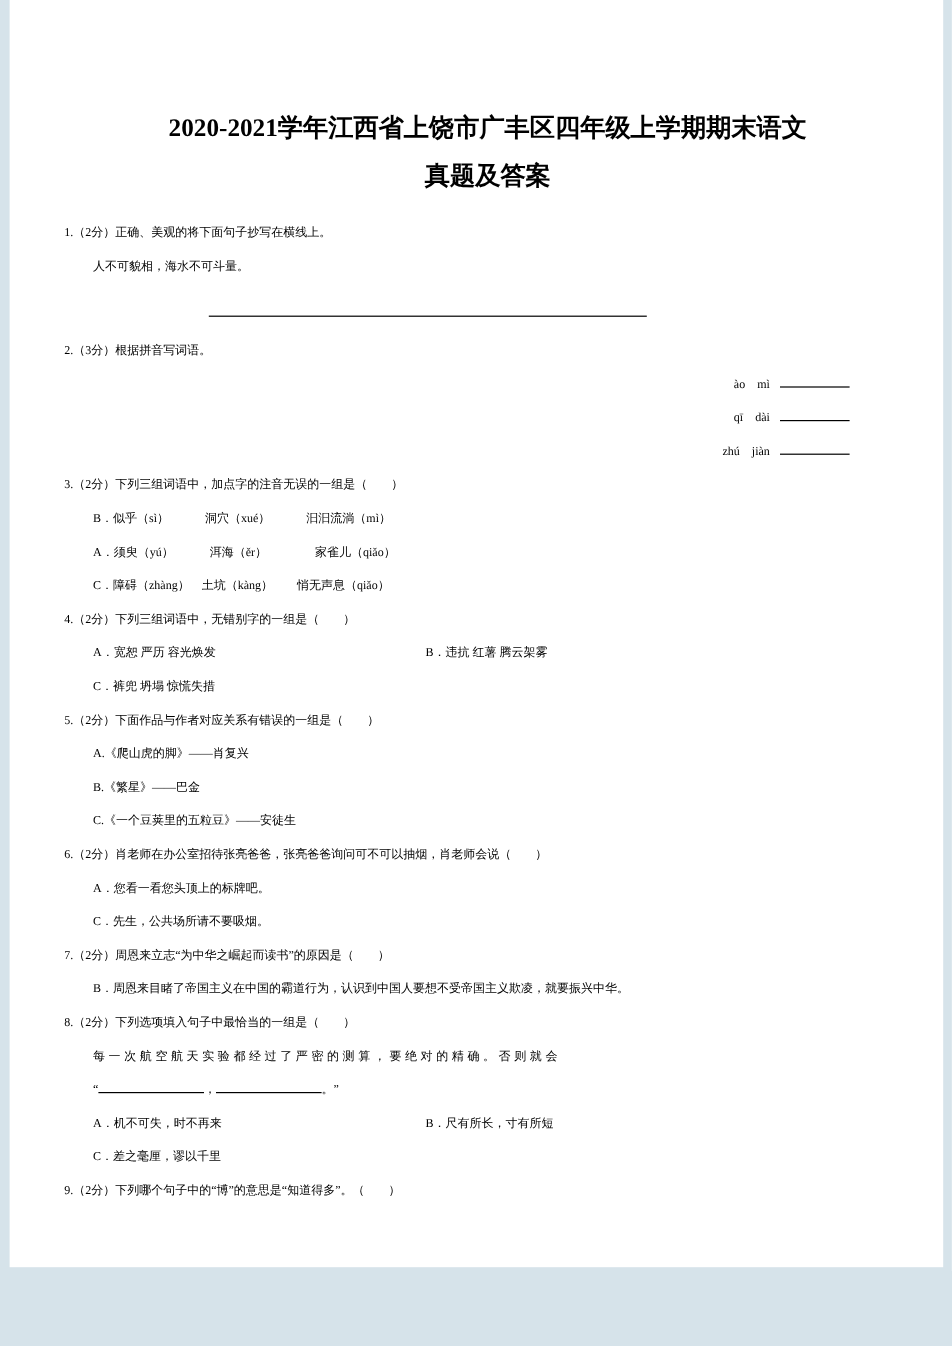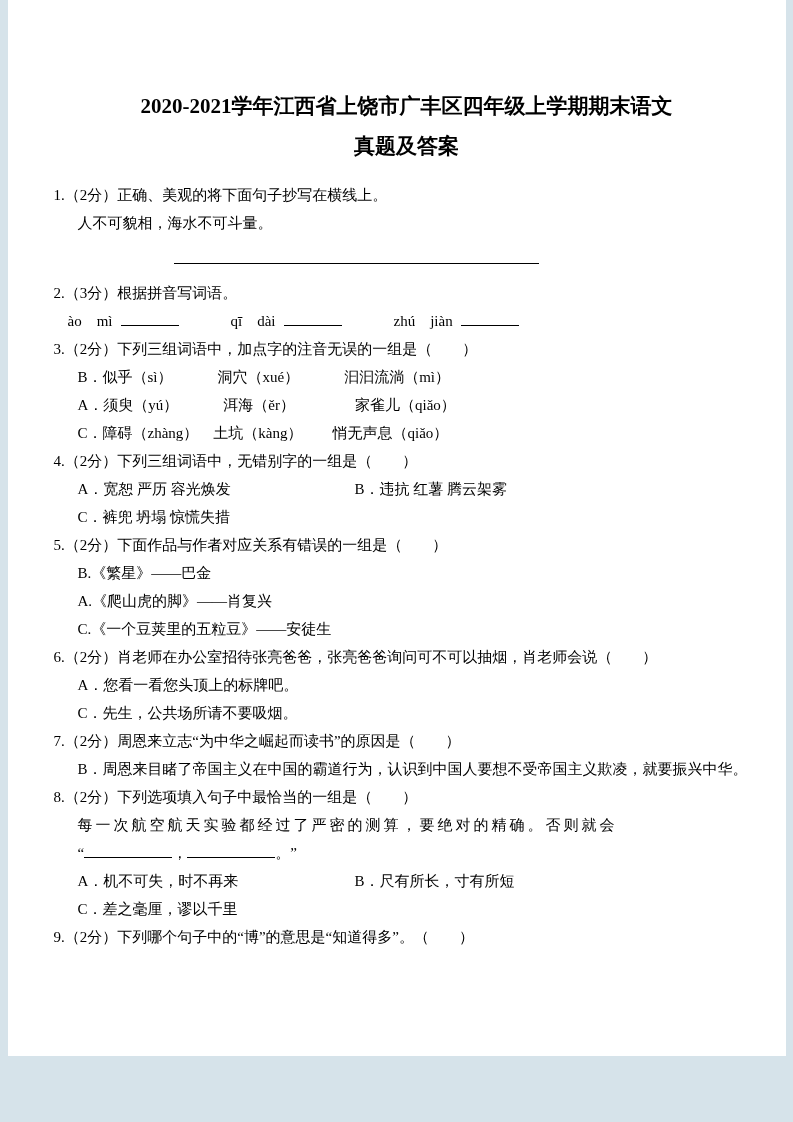--- a/index.html
+++ b/index.html
@@ -9,30 +9,30 @@
     font-family:"Liberation Serif","DejaVu Serif",serif;
     color:#000;
   }
   .page { width:793px; min-height:1122px; display:flex; flex-direction:column; }
   .paper {
     width:778px; margin:0 auto; background:#fff;
     padding:86px 26px 20px 46px; flex:1;
   }
   .title { font-size:21px; font-weight:bold; text-align:center; line-height:40px; margin-bottom:15px; }
   .title span { display:block; }
-  .line { font-size:15px; line-height:28px; }
+  .line { font-size:10px; line-height:28px; }
   .stem { }
   .opt { padding-left:24px; }
   .hang { text-indent:24px; padding-left:0; }
   .ansline-wrap { height:42px; position:relative; }
   .ansline {
     display:inline-block; width:365px; margin-left:120px; margin-top:26px;
     border-bottom:1px solid #000; height:1px; vertical-align:top;
   }
-  .pinyin-row { display:flex; align-items:flex-end; padding-left:14px; }
+  .pinyin-row { display:flex; align-items:flex-end; padding-left:14px;flex-direction:column; }
   .pgroup { margin-right:52px; white-space:nowrap; }
   .blank {
     display:inline-block; width:58px; height:15px; margin-left:8px;
     border-bottom:1px solid #000;
   }
   .twocol .col1 { display:inline-block; width:277px; }
   .spaced { letter-spacing:3px; }
   .quoteline .qblank {
     display:inline-block; width:88px; height:15px;
     border-bottom:1px solid #000;
@@ -80,22 +80,22 @@
     <div class="q">
       <div class="line stem">4.（2分）下列三组词语中，无错别字的一组是（　　）</div>
       <div class="line opt twocol">
         <span class="col1">A．宽恕 严历 容光焕发</span><span>B．违抗 红薯 腾云架雾</span>
       </div>
       <div class="line opt">C．裤兜 坍塌 惊慌失措</div>
     </div>
 
     <div class="q">
       <div class="line stem">5.（2分）下面作品与作者对应关系有错误的一组是（　　）</div>
+      <div class="line opt">A.《爬山虎的脚》——肖复兴</div>
       <div class="line opt">B.《繁星》——巴金</div>
-      <div class="line opt">A.《爬山虎的脚》——肖复兴</div>
       <div class="line opt">C.《一个豆荚里的五粒豆》——安徒生</div>
     </div>
 
     <div class="q">
       <div class="line stem">6.（2分）肖老师在办公室招待张亮爸爸，张亮爸爸询问可不可以抽烟，肖老师会说（　　）</div>
       <div class="line opt">A．您看一看您头顶上的标牌吧。</div>
       <div class="line opt">C．先生，公共场所请不要吸烟。</div>
     </div>
 
     <div class="q">

